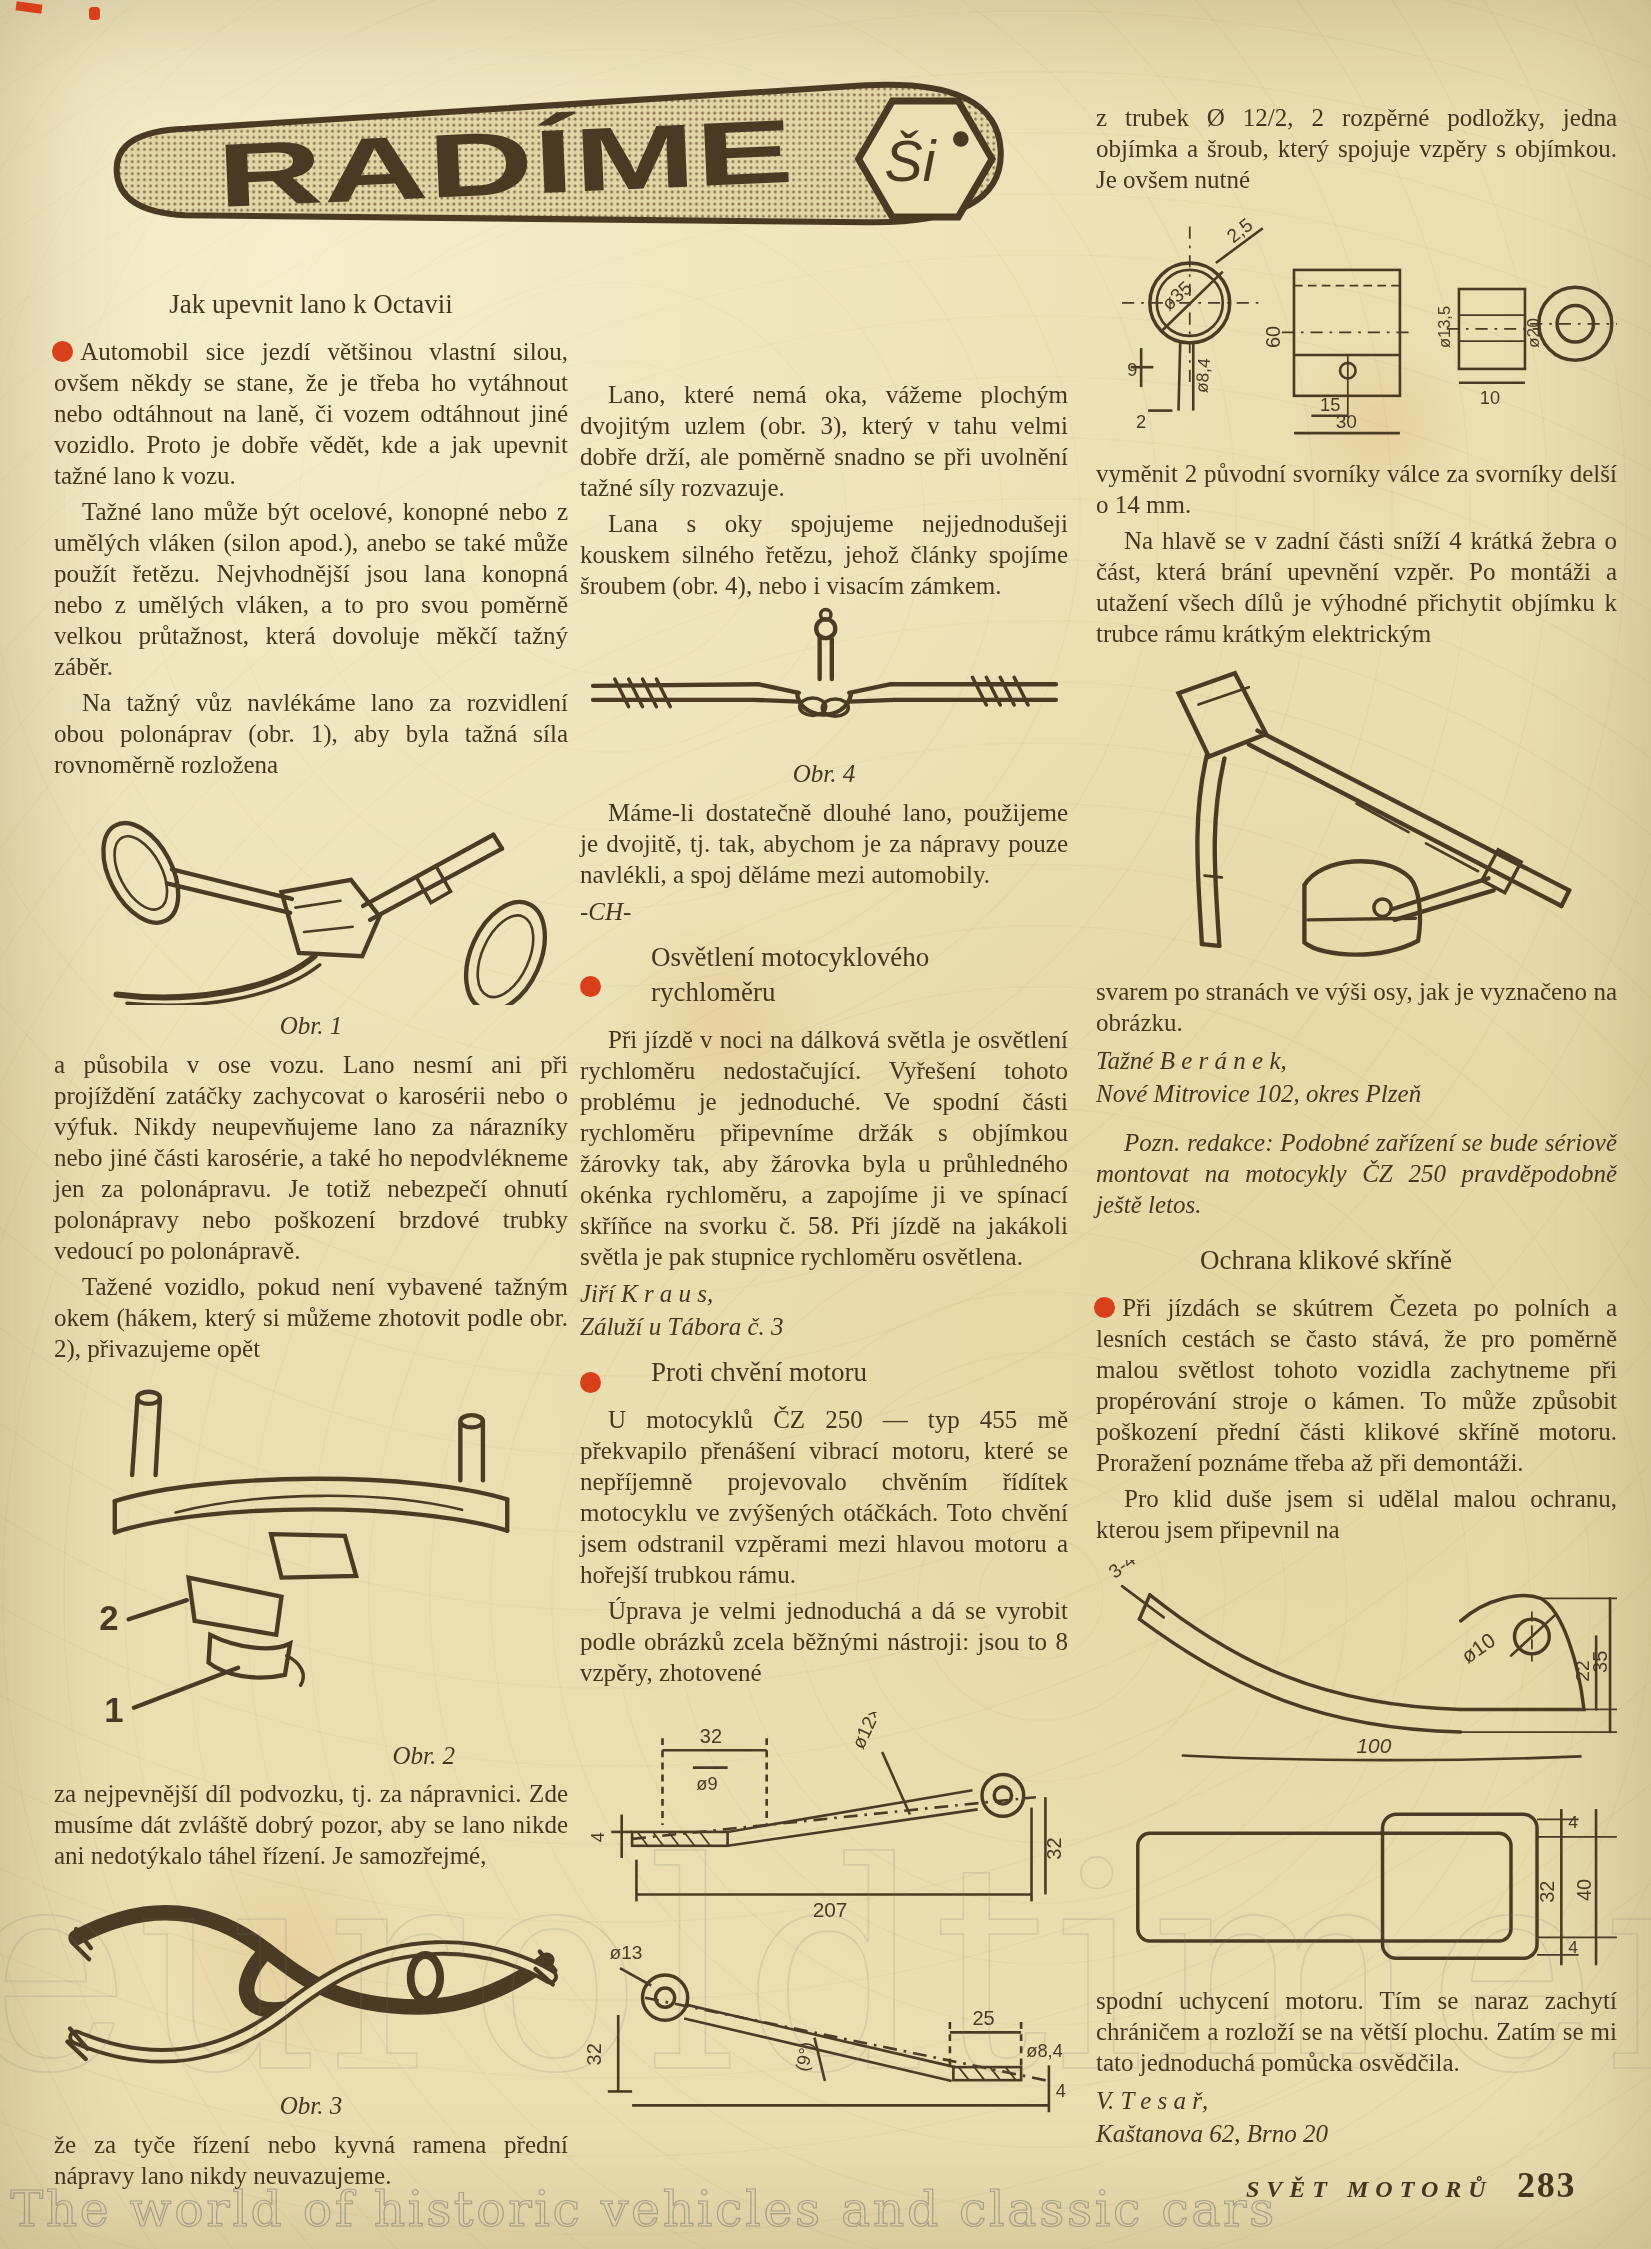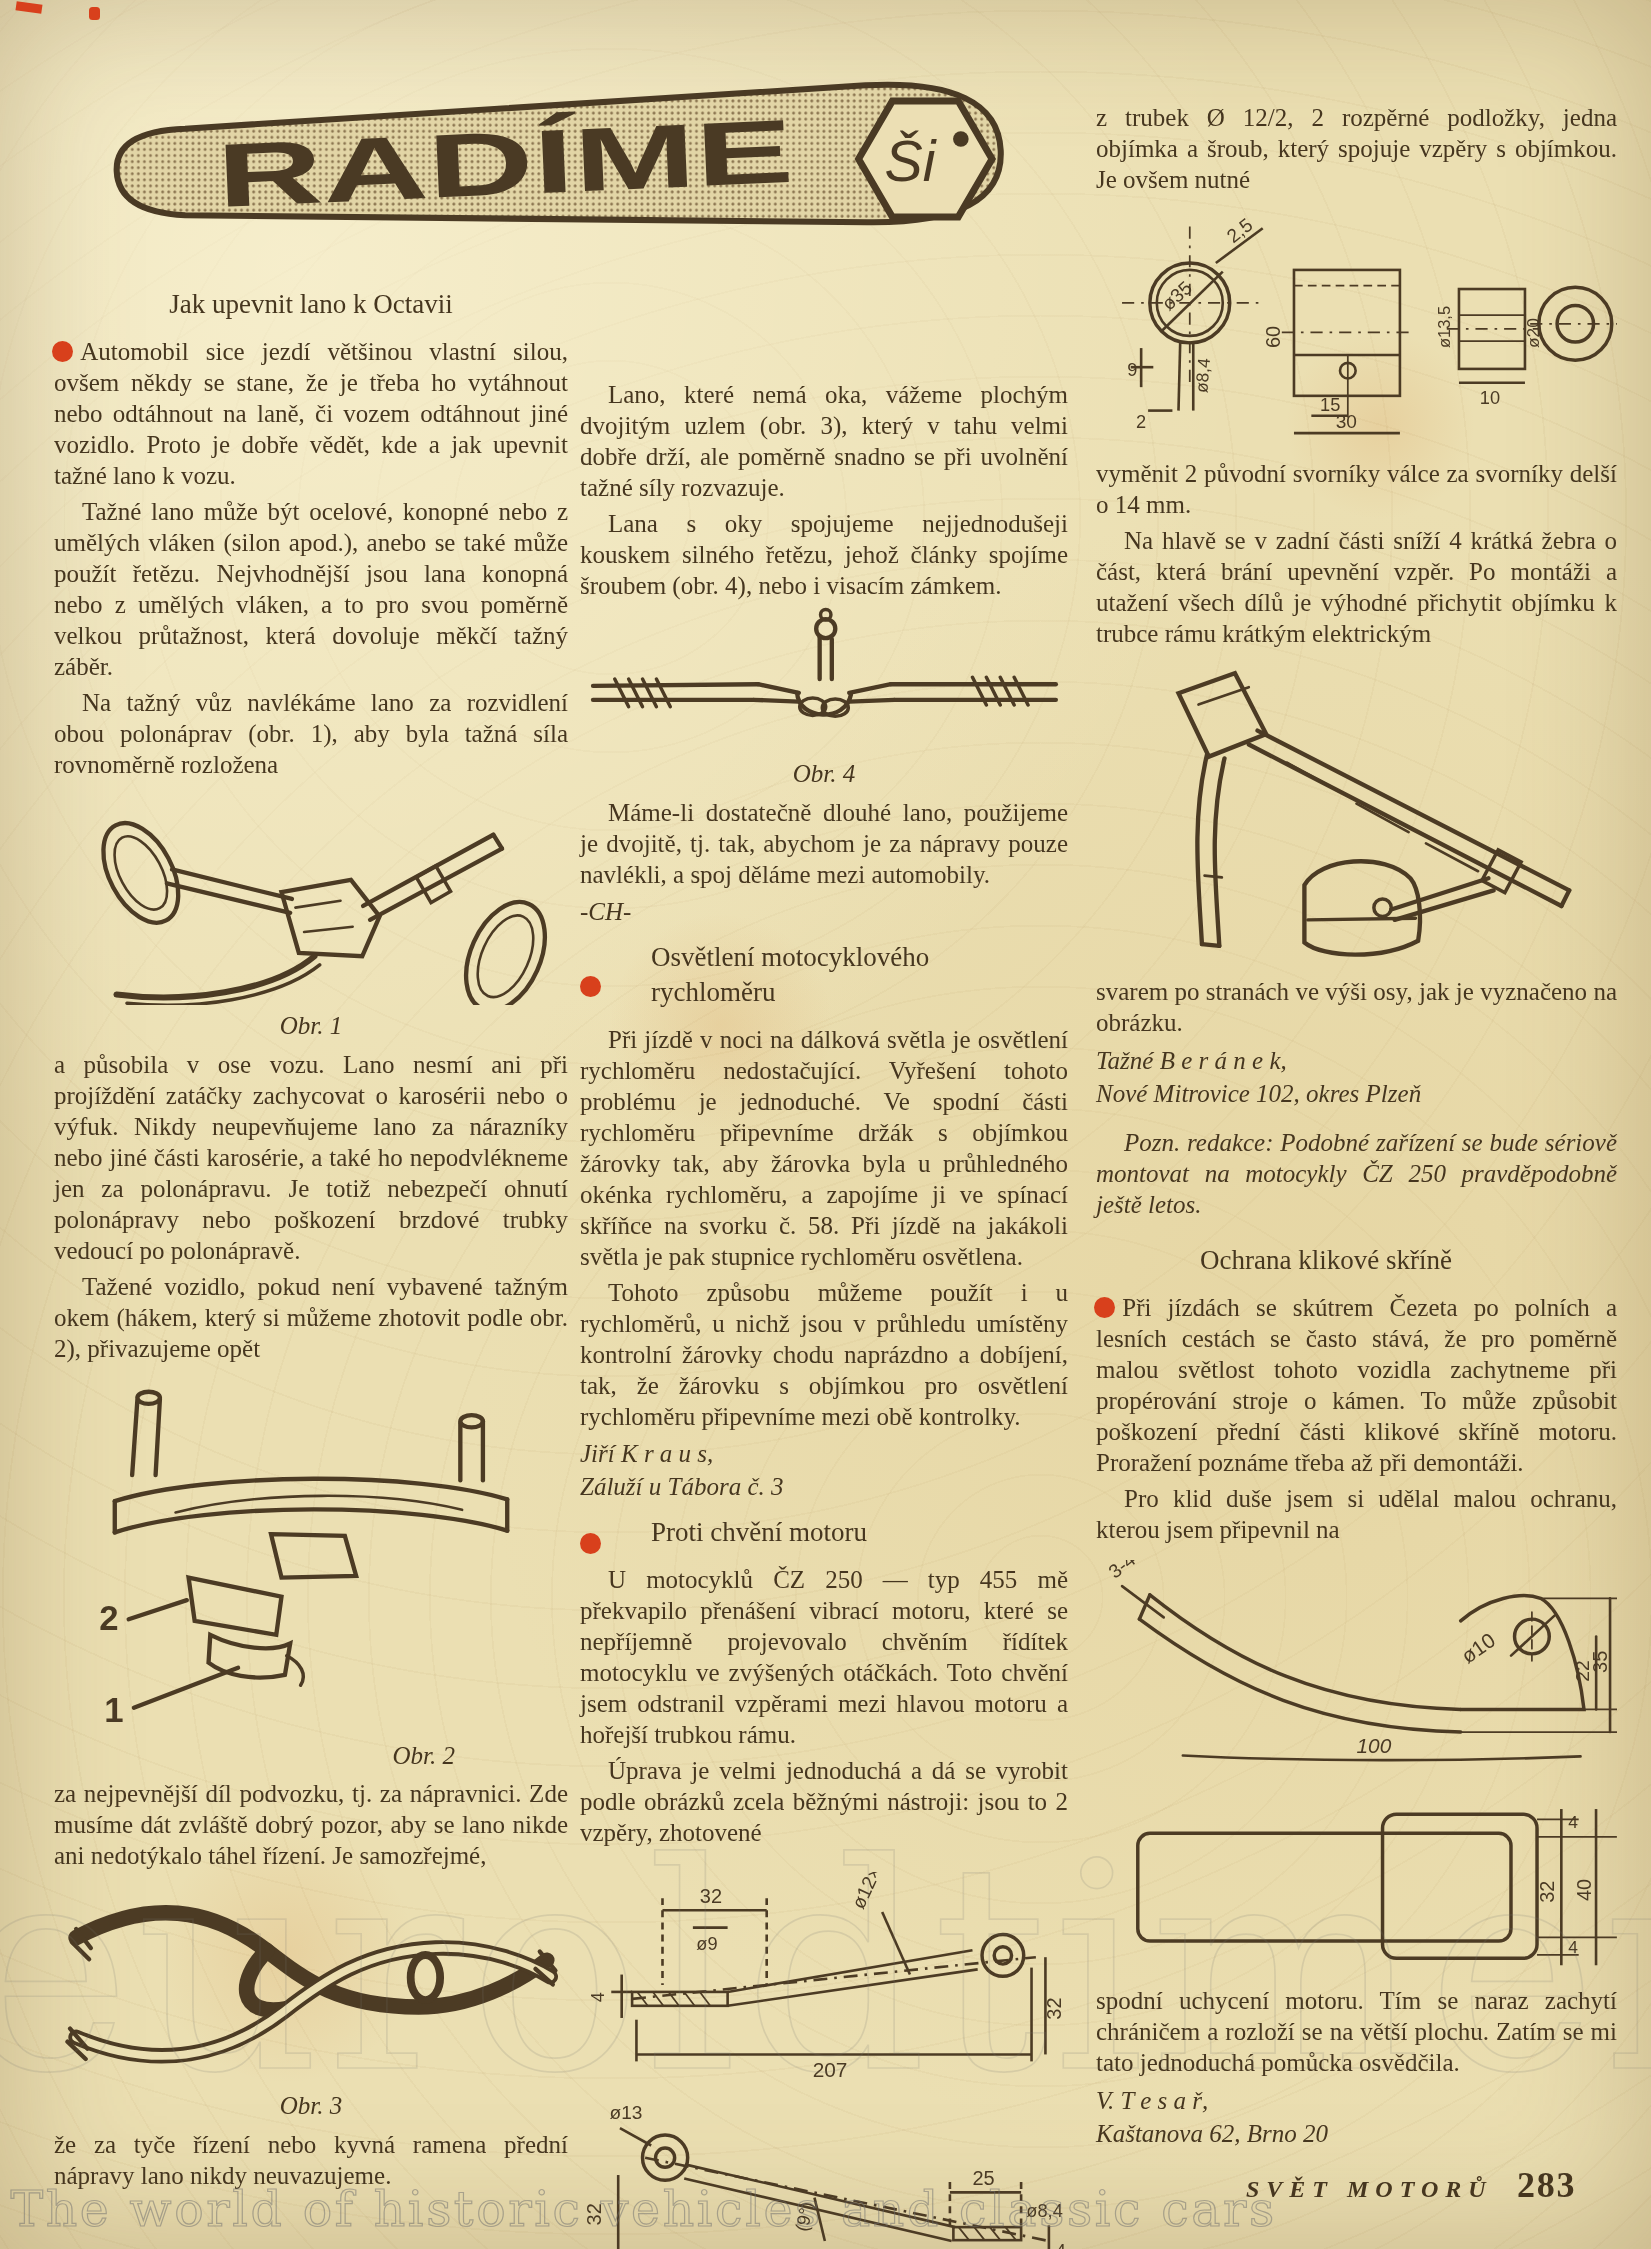--- a/index.html
+++ b/index.html
@@ -190,33 +190,32 @@
 
     <p class="p">Máme-li dostatečně dlouhé lano, použijeme je dvojitě, tj. tak, abychom je za nápravy pouze navlékli, a spoj děláme mezi automobily.</p>
     <div class="sig" style="margin-right:26px;">-CH-</div>
 
     <div class="ital-head headwrap" style="width:408px;">
       <span class="bullet" style="top:36px;"></span>
       <span>Osvětlení motocyklového rychloměru</span>
     </div>
 
     <p class="p">Při jízdě v noci na dálková světla je osvětlení rychloměru nedostačující. Vyřešení tohoto problému je jednoduché. Ve spodní části rychloměru připevníme držák s objímkou žárovky tak, aby žárovka byla u průhledného okénka rychloměru, a zapojíme ji ve spínací skříňce na svorku č. 58. Při jízdě na jakákoli světla je pak stupnice rychloměru osvětlena.</p>
-    <p class="p">Tohoto způsobu můžeme použít i u rychloměrů, u nichž jsou v průhledu umístěny kontrolní žárovky chodu naprázdno a dobíjení, tak, že žárovku s objímkou pro osvětlení rychloměru připevníme mezi obě kontrolky.</p>
     <div class="sig">
       <div>Jiří K r a u s,</div>
       <div>Záluží u Tábora č. 3</div>
     </div>
 
     <div class="ital-head headwrap">
       <span class="bullet" style="top:17.4px;"></span>
       <span>Proti chvění motoru</span>
     </div>
 
     <p class="p">U motocyklů ČZ 250 — typ 455 mě překvapilo přenášení vibrací motoru, které se nepříjemně projevovalo chvěním řídítek motocyklu ve zvýšených otáčkách. Toto chvění jsem odstranil vzpěrami mezi hlavou motoru a hořejší trubkou rámu.</p>
-    <p class="p">Úprava je velmi jednoduchá a dá se vyrobit podle obrázků zcela běžnými nástroji: jsou to 2 vzpěry, zhotovené</p>
+    <p class="p">Úprava je velmi jednoduchá a dá se vyrobit podle obrázků zcela běžnými nástroji: jsou to 8 vzpěry, zhotovené</p>
 
     <figure style="margin-top:24px;">
       <svg width="488" height="219" viewBox="0 0 562 252">
         <g stroke="#4c3b24" stroke-width="3" fill="none">
           <line x1="95" y1="30" x2="95" y2="130" stroke-dasharray="8 6"></line>
           <line x1="215" y1="30" x2="215" y2="130" stroke-dasharray="8 6"></line>
           <line x1="95" y1="44" x2="215" y2="44"></line>
           <line x1="130" y1="64" x2="170" y2="64"></line>
           <line x1="48" y1="118" x2="48" y2="168"></line>
           <line x1="36" y1="138" x2="60" y2="138"></line>

